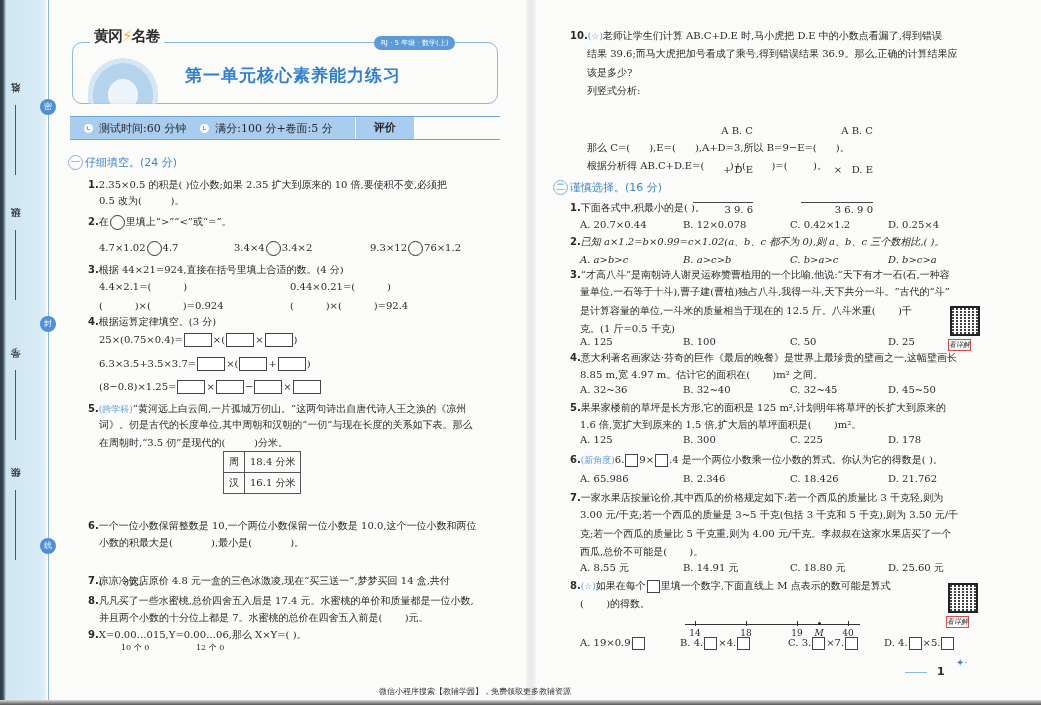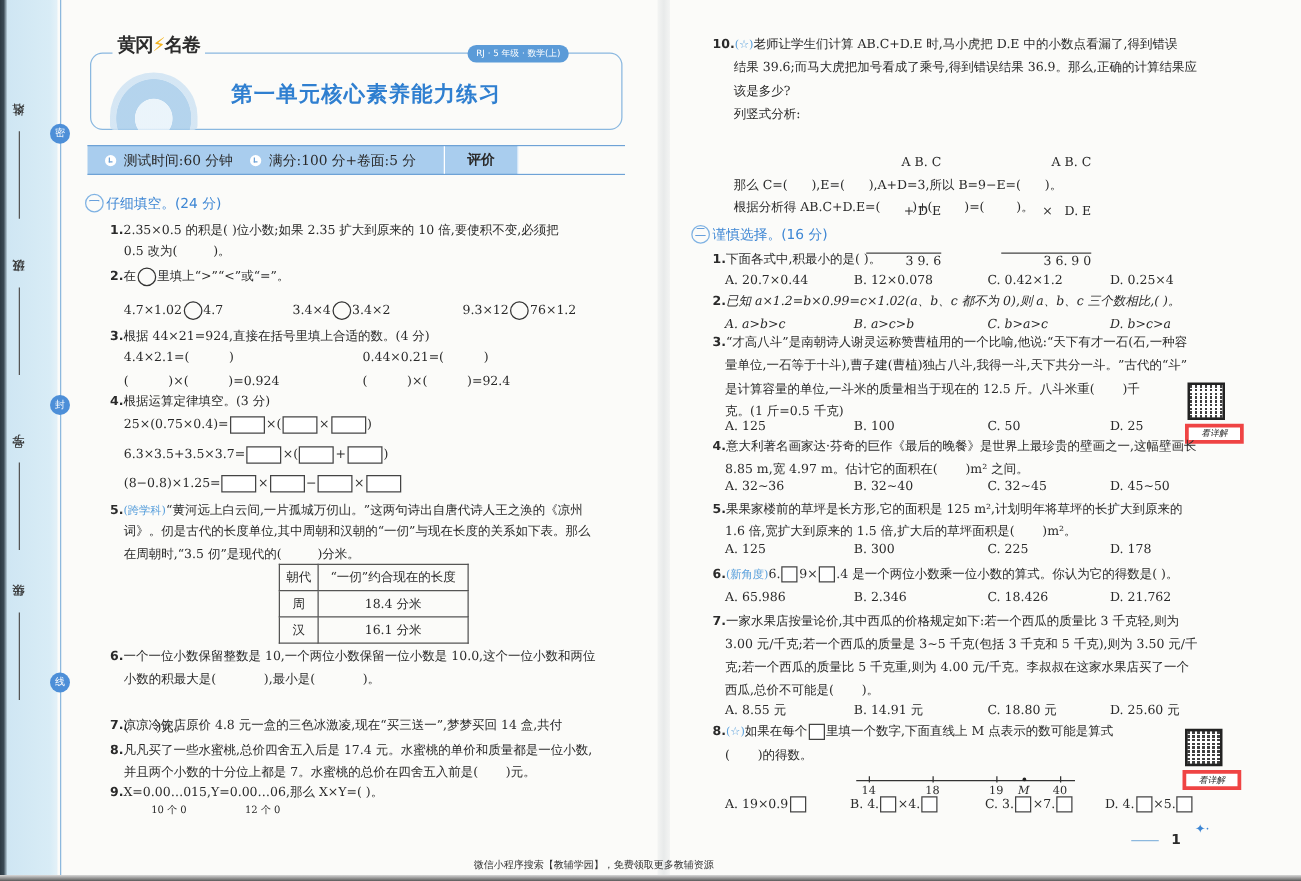--- a/index.html
+++ b/index.html
@@ -38,21 +38,21 @@
   .bx { display: inline-block; width: 28px; height: 14px; border: 1px solid #444; vertical-align: middle; margin: 0 1px; background: #fff; }
   .bxs { display: inline-block; width: 13px; height: 13px; border: 1px solid #444; vertical-align: middle; margin: 0 1px; background: #fff; }
   table.dyn { position: absolute; left: 163px; top: 451px; border-collapse: collapse; font-size: 10px; }
   table.dyn td { border: 1px solid #555; height: 21px; text-align: center; padding: 0 5px; }
   .opt { position: absolute; font-size: 10px; white-space: nowrap; }
   .vert { position: absolute; font-size: 10px; white-space: pre; text-align: right; line-height: 13px; }
   .vert .rule { border-top: 1px solid #444; }
   .qr { position: absolute; width: 30px; height: 30px; background:
       repeating-linear-gradient(90deg, #222 0 2px, #fff 2px 4px),
       repeating-linear-gradient(0deg, #222 0 2px, #fff 2px 3px); background-blend-mode: screen; border: 2px solid #222; }
-  .qr-label { position: absolute; font-size: 7px; border: 3px solid #ef4444; padding: 0 10px; font-style: italic; background: #fff; }
+  .qr-label { position: absolute; font-size: 7px; border: 1px solid #ef4444; padding: 0 0; font-style: italic; background: #fff; }
   .numline { position: absolute; left: 140px; top: 624px; width: 175px; height: 1px; background: #333; }
   .tick { position: absolute; top: -3px; width: 1px; height: 5px; background: #333; }
   .tick-label { position: absolute; top: 4px; font-size: 9px; transform: translateX(-50%); }
   .footer-note { position: absolute; left: 0; top: 686px; width: 950px; text-align: center; font-family: Liberation Mono, monospace; font-size: 8px; color: #333; }
   .page-num { position: absolute; left: 937px; top: 665px; font-family: "DejaVu Sans", sans-serif; font-weight: bold; font-size: 11px; }
   .page-dash { position: absolute; left: 905px; top: 672px; width: 22px; height: 1px; background: #8cb8de; }
   .star { position: absolute; left: 956px; top: 657px; color: #3d86d4; font-size: 10px; }
   .bottom-shadow { position: absolute; left: 0; top: 700px; width: 1041px; height: 5px; background: linear-gradient(#d8d8d8, #555); }
 </style>
 </head>
@@ -132,24 +132,20 @@
     <div class="line" style="left:39px;top:357px"><span>6.3×3.5+3.5×3.7=</span><span class="bx"></span><span>×(</span><span class="bx"></span><span>+</span><span class="bx"></span><span>)</span></div>
     <div class="line" style="left:39px;top:380px"><span>(8−0.8)×1.25=</span><span class="bx"></span><span>×</span><span class="bx"></span><span>−</span><span class="bx"></span><span>×</span><span class="bx"></span></div>
 
     <div class="q" style="left:28px;top:400px;width:435px">
       <span class="n">5.</span><span class="tag">(跨学科)</span><span>“黄河远上白云间,一片孤城万仞山。”这两句诗出自唐代诗人王之涣的《凉州</span>
     </div>
     <div class="line" style="left:39px;top:418px">词》。仞是古代的长度单位,其中周朝和汉朝的“一仞”与现在长度的关系如下表。那么</div>
     <div class="line" style="left:39px;top:436px">在周朝时,“3.5 仞”是现代的(         )分米。</div>
     <table class="dyn">
       <tbody>
-          <tr>
-            <td>朝代</td>
-            <td style="width:120px">“一仞”约合现在的长度</td>
-          </tr>
       <tr>
             <td>周</td>
             <td>18.4 分米</td>
           </tr>
       <tr>
             <td>汉</td>
             <td>16.1 分米</td>
           </tr>
     </tbody>
       </table>

